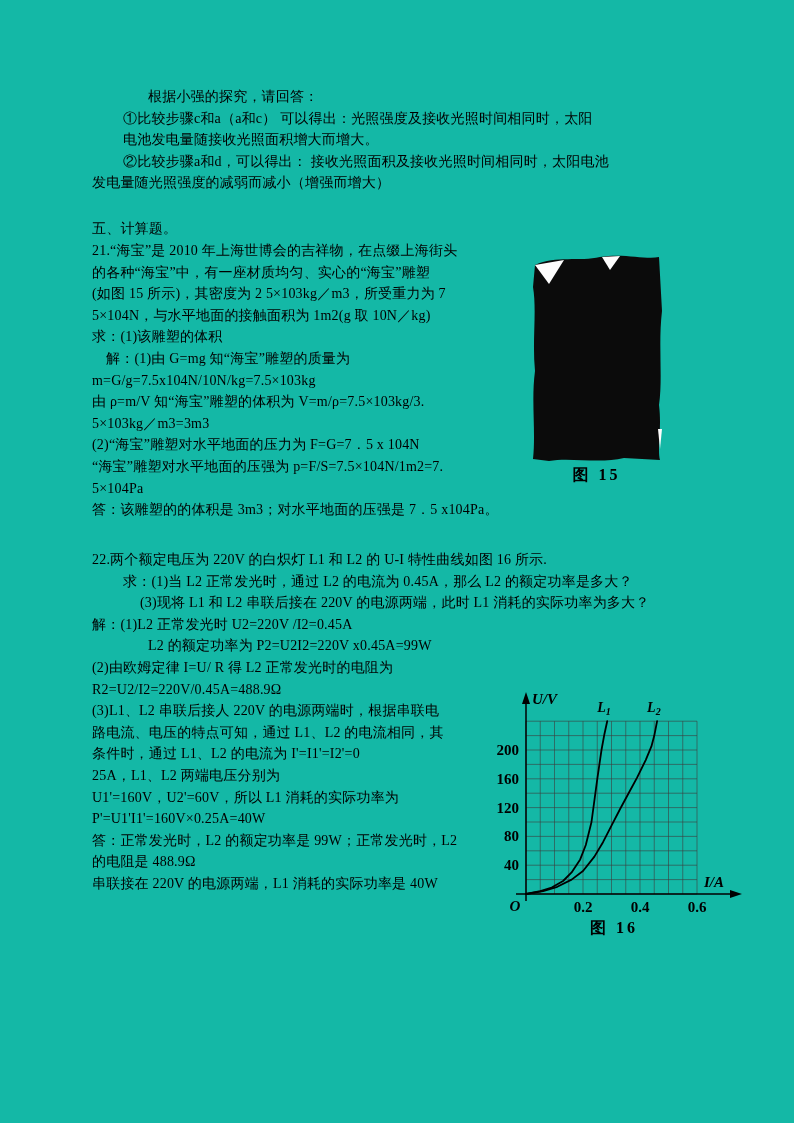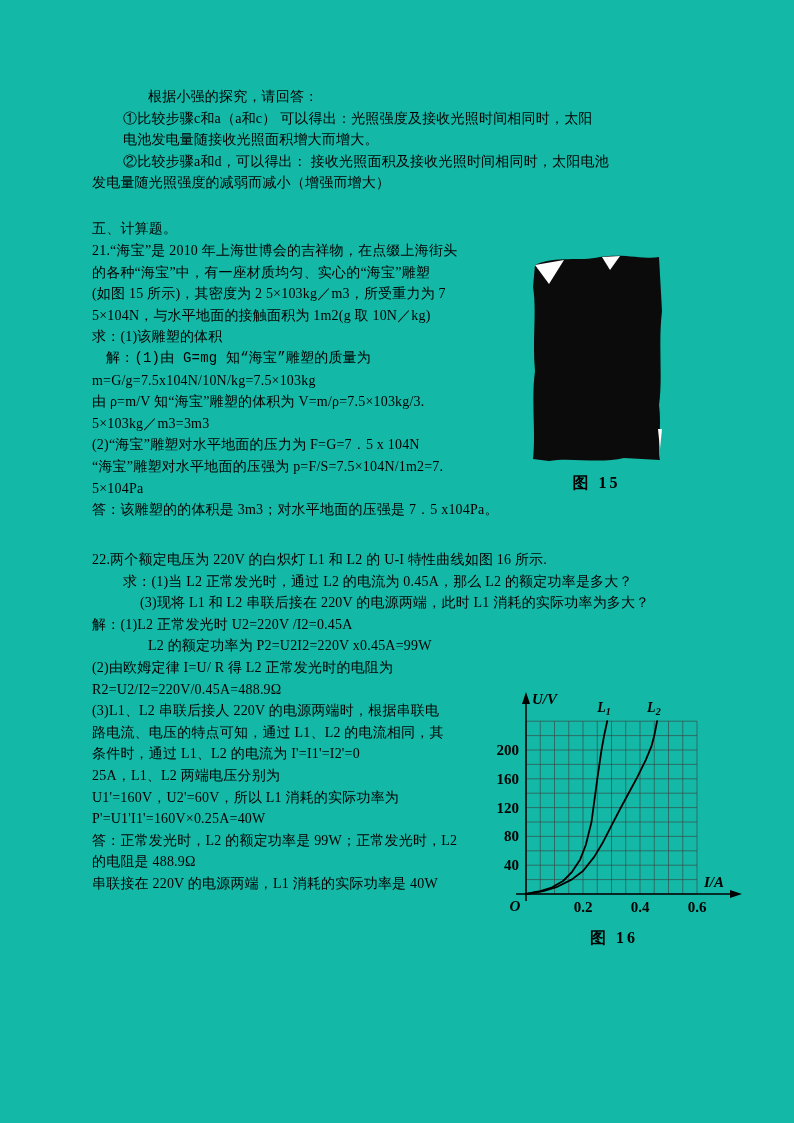--- a/index.html
+++ b/index.html
@@ -5,30 +5,30 @@
   * { margin:0; padding:0; box-sizing:border-box; }
   html,body { background:#ffffff; }
   .page {
     position:relative; width:794px; height:1123px; margin:0 auto;
     background:#14b8a6; color:#000000; overflow:hidden;
     font-family:"Liberation Serif","DejaVu Serif",serif;
     font-size:14px;
   }
   .block { position:absolute; }
   .line { white-space:nowrap; line-height:21.6px; letter-spacing:0.2px; }
-  .ind14 { padding-left:14px;font-family:Liberation Mono, monospace; }
+  .ind14 { padding-left:14px; }
   .ind31 { padding-left:31px; }
   .ind48 { padding-left:48px; }
   .ind56 { padding-left:56px; }
   .section-title { line-height:21.6px; letter-spacing:0.2px; }
   .figure { text-align:center; }
   .figure svg { display:block; }
   .figcaption {
     font-weight:bold; font-size:16px; letter-spacing:3px;
-    text-align:center; margin-top:8px;
+    text-align:center; margin-top:0;
   }
   
   svg text { font-family:"Liberation Serif","DejaVu Serif",serif; fill:#000; }
   .gridline { stroke:#3d3d3d; stroke-width:0.6; }
   .axis { stroke:#000; stroke-width:1.5; }
   .axisfill { fill:#000; }
   .curve { fill:none; stroke:#000; stroke-width:1.8; stroke-linejoin:round; stroke-linecap:round; }
   .ticklabel { font-size:15px; font-weight:bold; }
   .xticklabel { font-size:15px; font-weight:bold; }
   .originlabel { font-size:15px; font-style:italic; font-weight:bold; }
@@ -136,16 +136,16 @@
         <text x="162" y="226" text-anchor="middle" class="xticklabel">0.4</text>
         <text x="219" y="226" text-anchor="middle" class="xticklabel">0.6</text>
         <text x="37" y="225" text-anchor="middle" class="originlabel">O</text>
         <text x="54" y="18" text-anchor="start" class="axistitle">U/V</text>
         <text x="226" y="201" text-anchor="start" class="axistitle">I/A</text>
         <polyline points="48.0,208.0 62.3,205.1 73.7,201.5 85.1,195.0 93.6,186.4 102.2,173.4 107.8,159.0 113.5,136.0 119.3,92.8 123.5,64.0 126.4,48.2 129.2,35.2" class="curve"></polyline>
         <text x="119.2" y="26.2" class="serieslabel"><tspan>L</tspan><tspan dy="3" font-size="10">1</tspan></text>
         <polyline points="48.0,208.0 65.1,205.1 79.3,200.8 93.6,193.6 105.0,185.0 116.4,170.6 125.0,156.2 133.5,139.6 142.1,123.0 150.6,107.2 159.2,91.4 167.7,74.1 173.4,60.4 176.3,49.6 179.1,35.2" class="curve"></polyline>
         <text x="169.1" y="26.2" class="serieslabel"><tspan>L</tspan><tspan dy="3" font-size="10">2</tspan></text>
       </svg>
-    <div class="figcaption" style="margin-top:10px;">图 16</div>
+    <div class="figcaption" style="margin-top:0;">图 16</div>
   </div>
 
 </div>
 
 </body></html>

